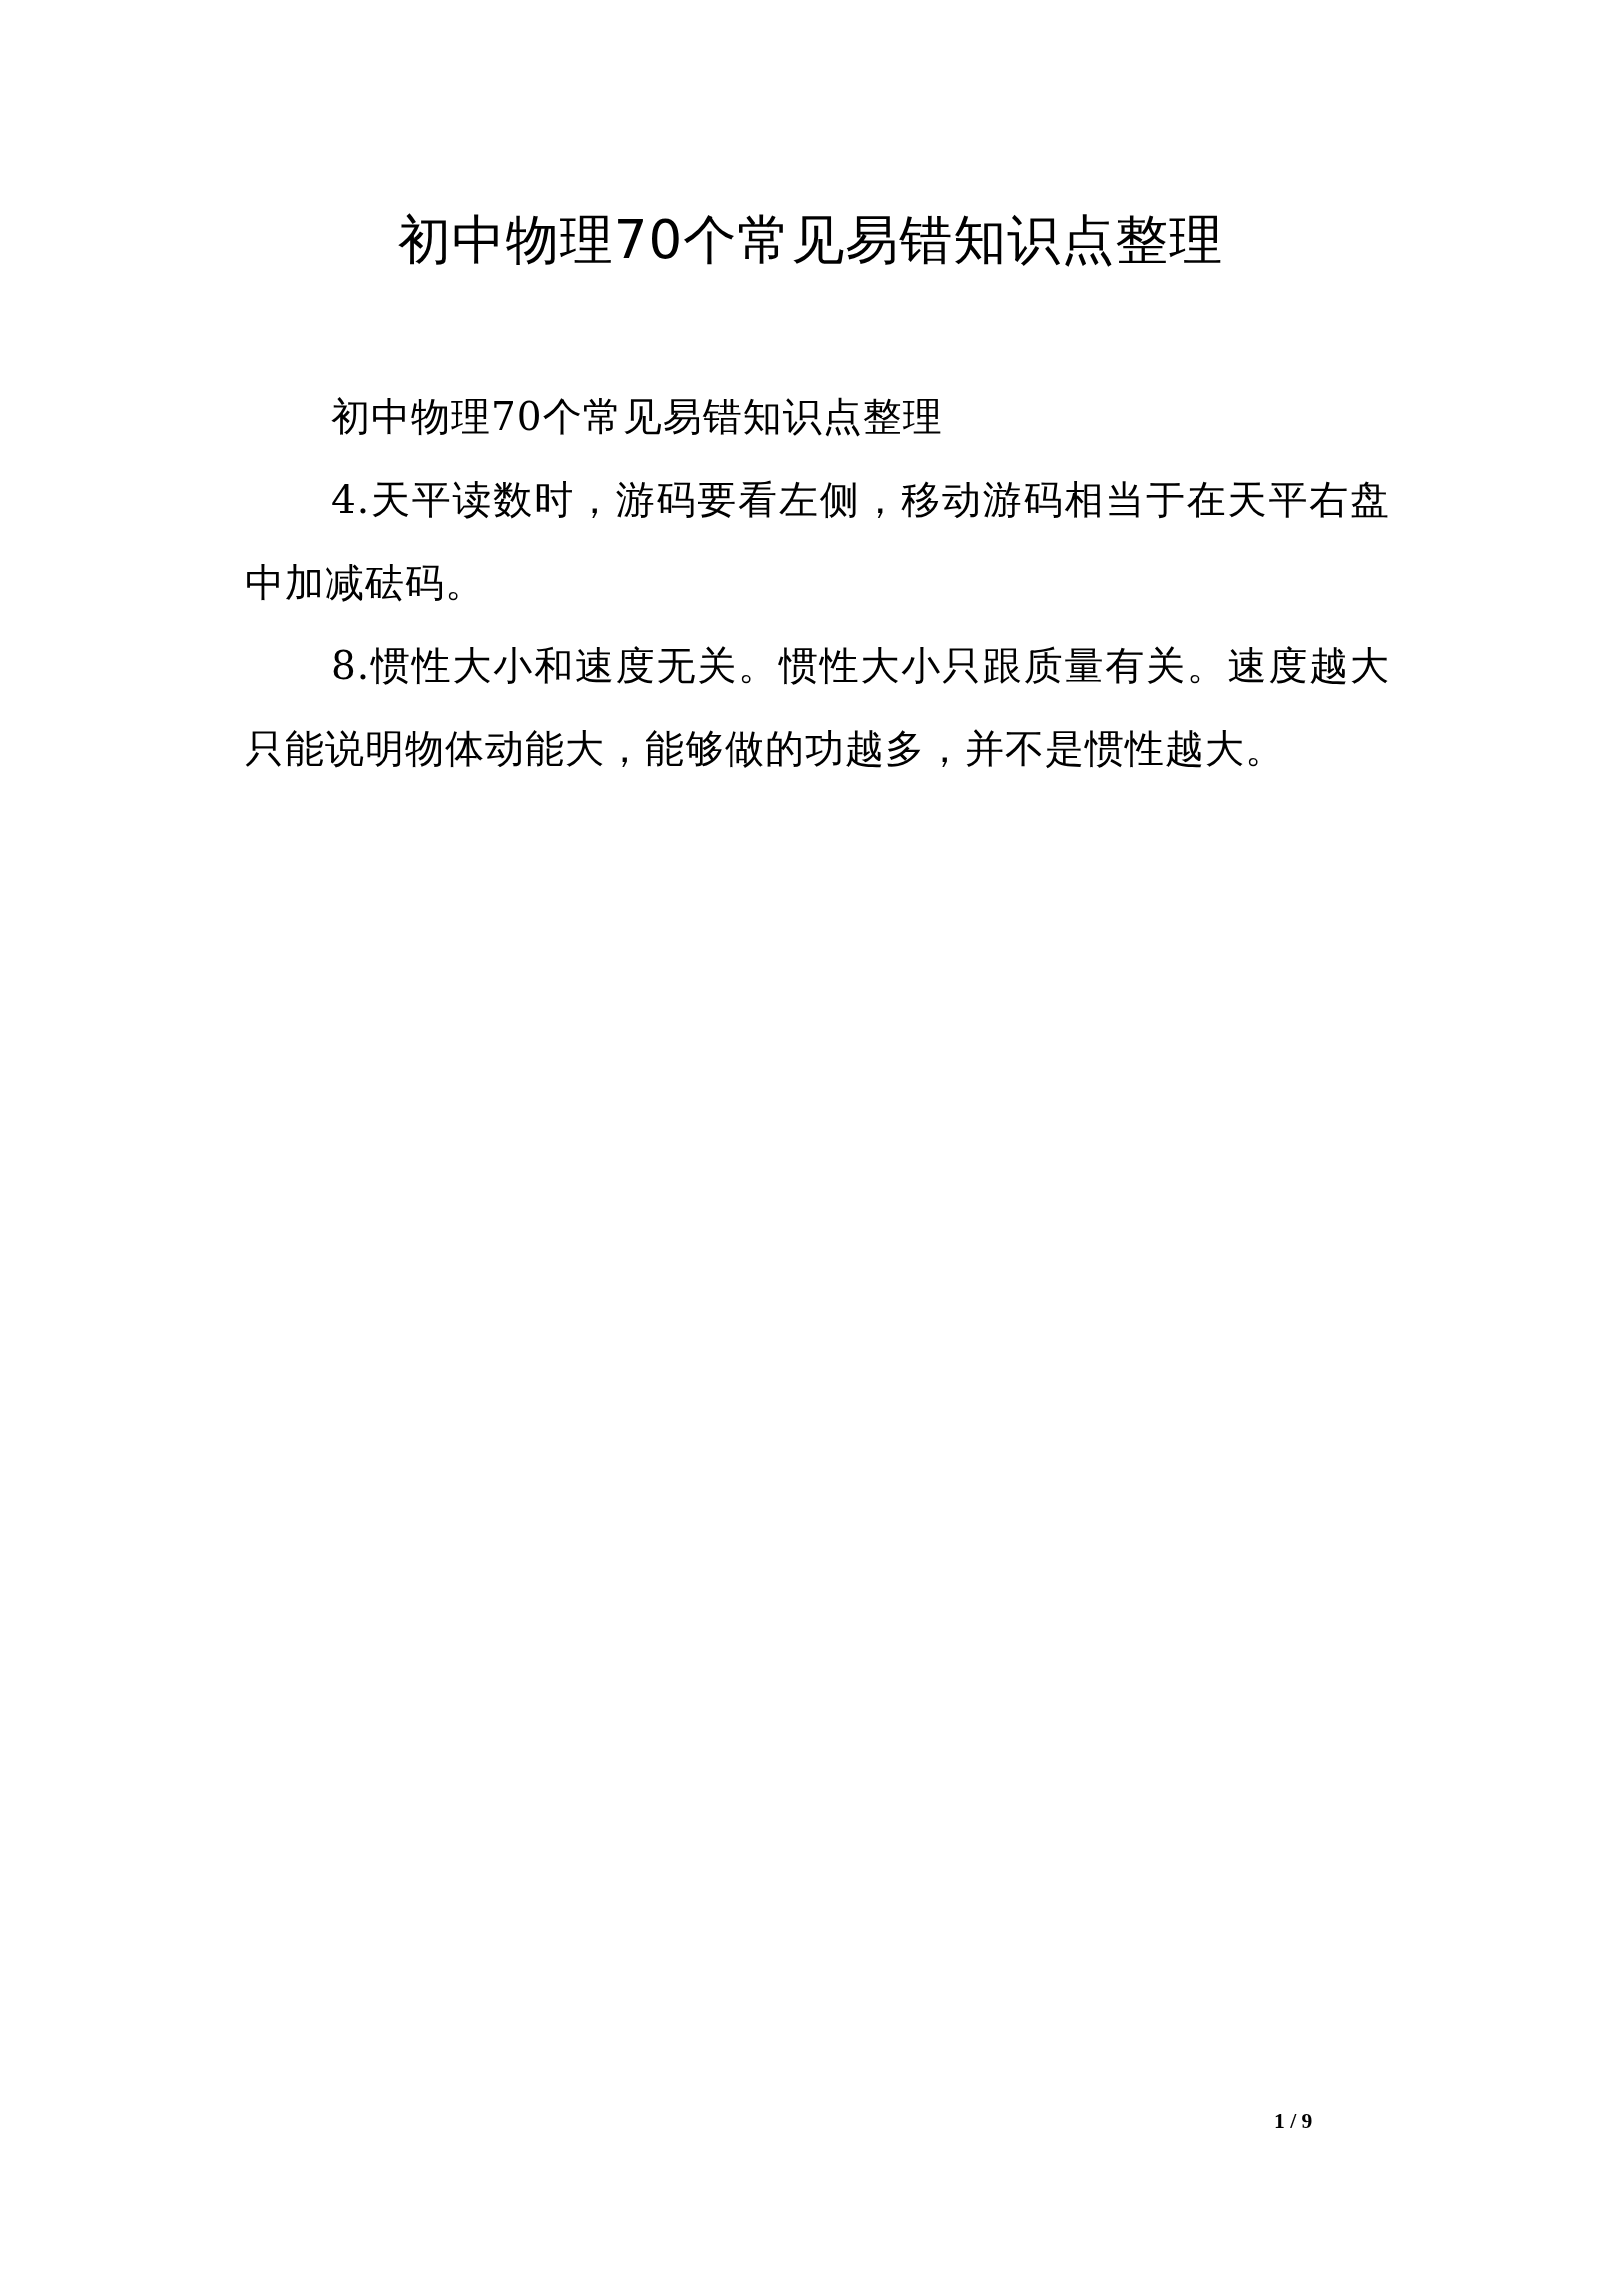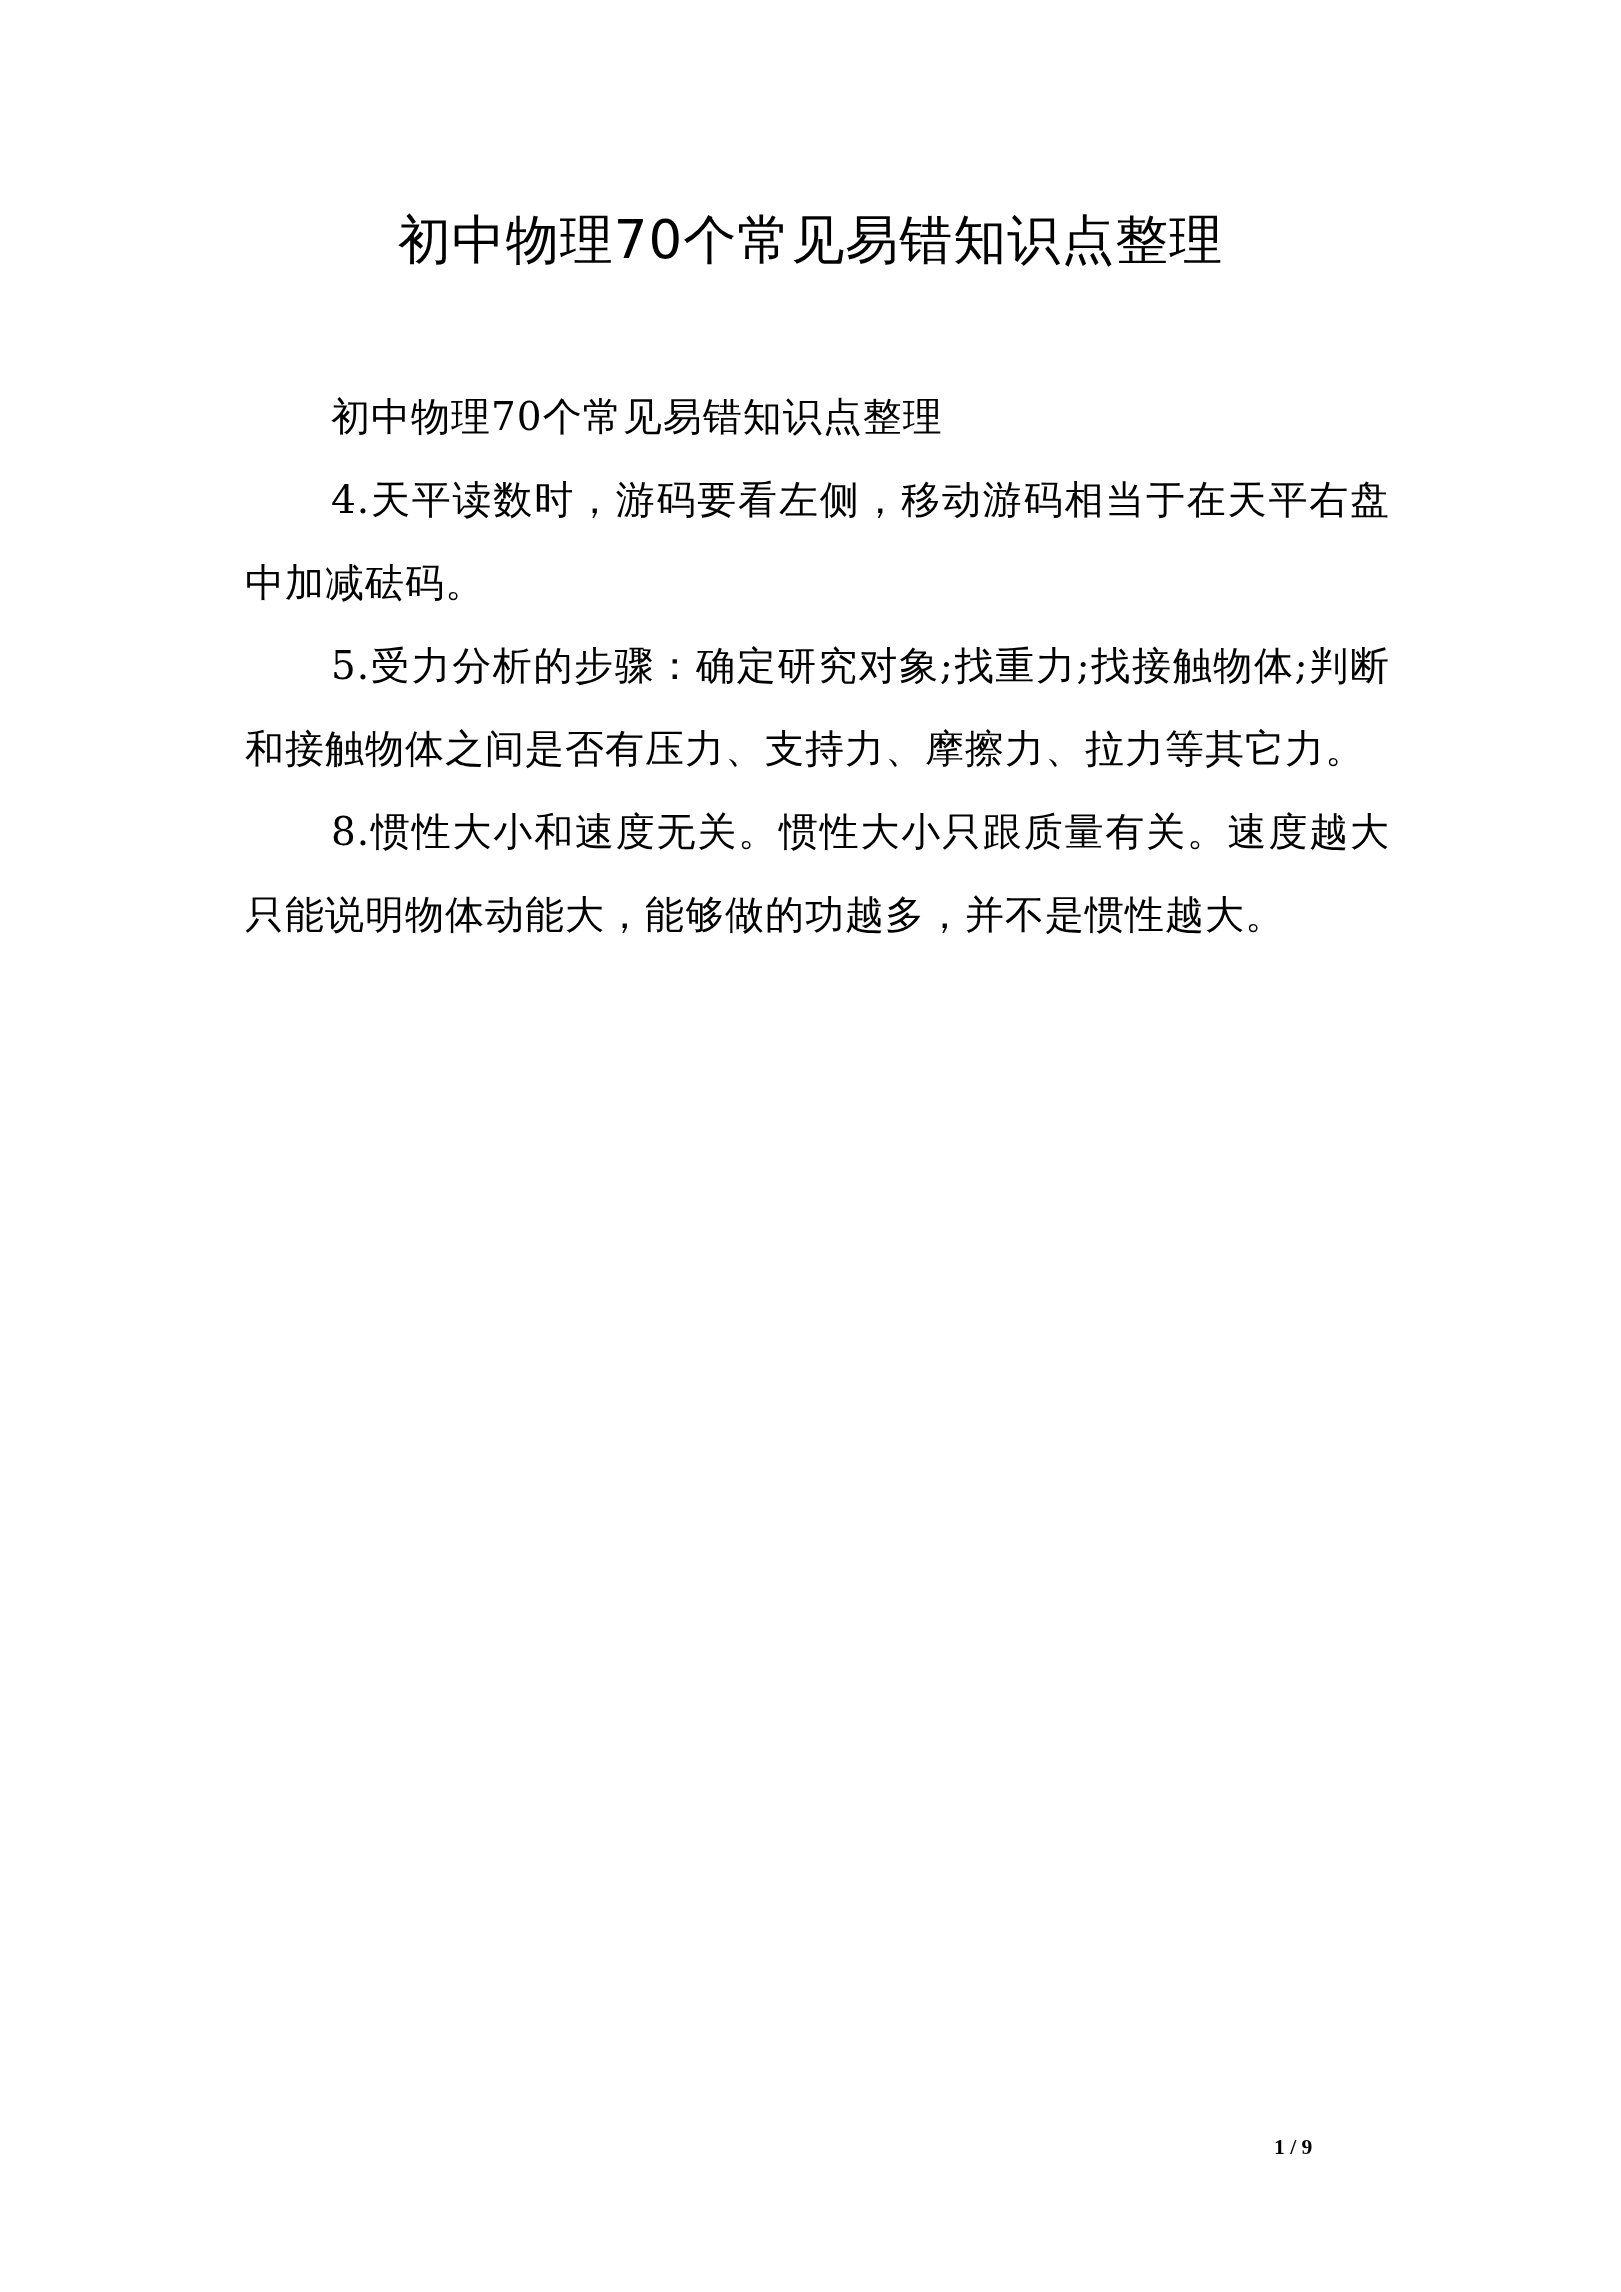--- a/index.html
+++ b/index.html
@@ -49,31 +49,29 @@
       text-align: justify;
       letter-spacing: 1px;
     }
     .footer {
       position: absolute;
       left: 1274px;
       top: 2109px;
       font-family: "Liberation Serif", "DejaVu Serif", serif;
       font-weight: bold;
       font-size: 21.6px;
-      margin-top: 26px;
     }
   </style>
 </head>
 <body>
 
 <div class="page">
   <h1 class="title">初中物理70个常见易错知识点整理</h1>
 
   <div class="body">
     <p class="para">初中物理70个常见易错知识点整理</p>
     <p class="para">4.天平读数时，游码要看左侧，移动游码相当于在天平右盘中加减砝码。</p>
-    <p class="para">5.受力分析的步骤：确定研究对象;找重力;找接触物体;判断和接触物体之间是否有压力、支持力、摩擦力、拉力等其它力。</p>
     <p class="para">8.惯性大小和速度无关。惯性大小只跟质量有关。速度越大只能说明物体动能大，能够做的功越多，并不是惯性越大。</p>
   </div>
 
   <div class="footer">1 / 9</div>
 </div>
 
 
 </body></html>

